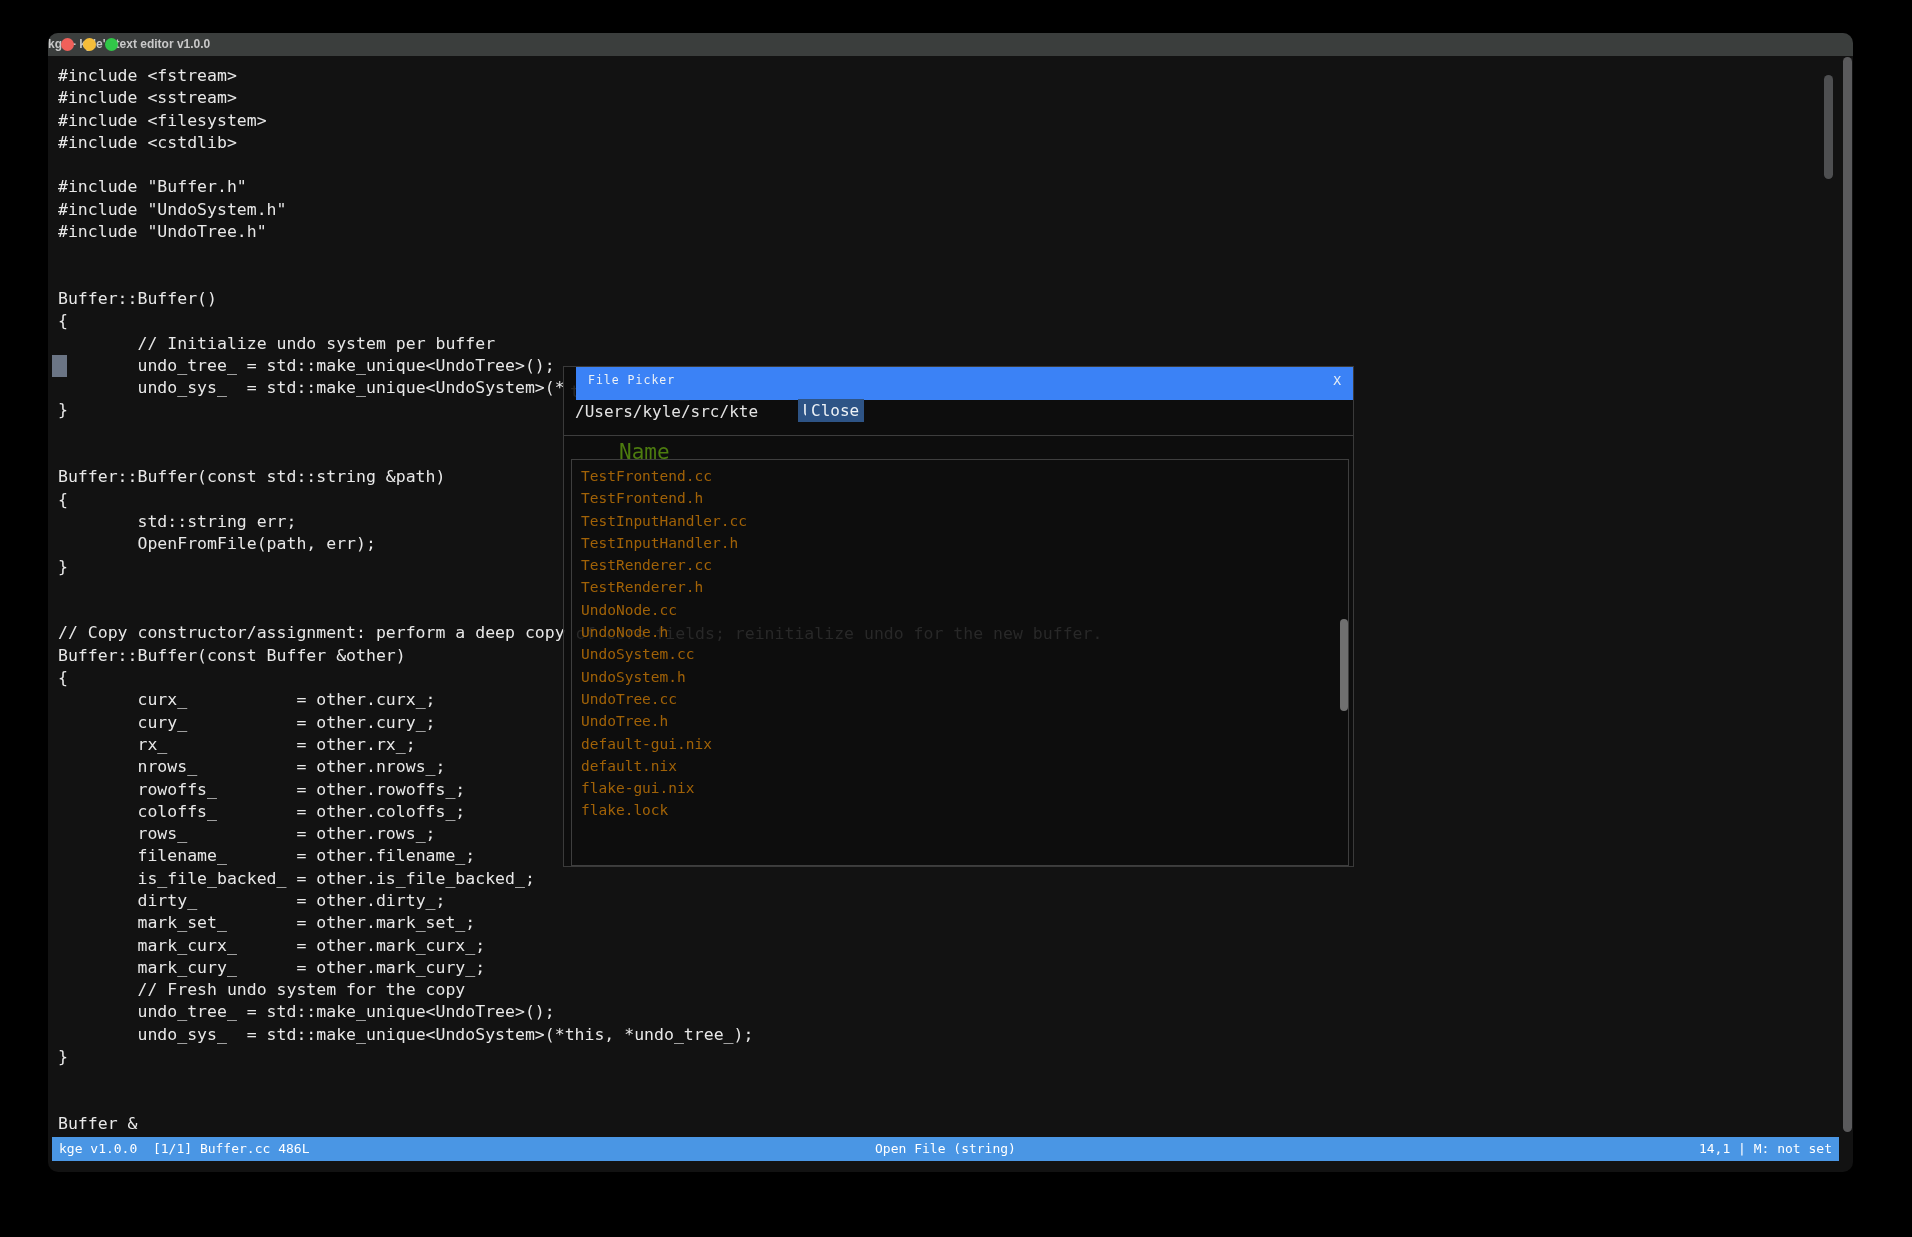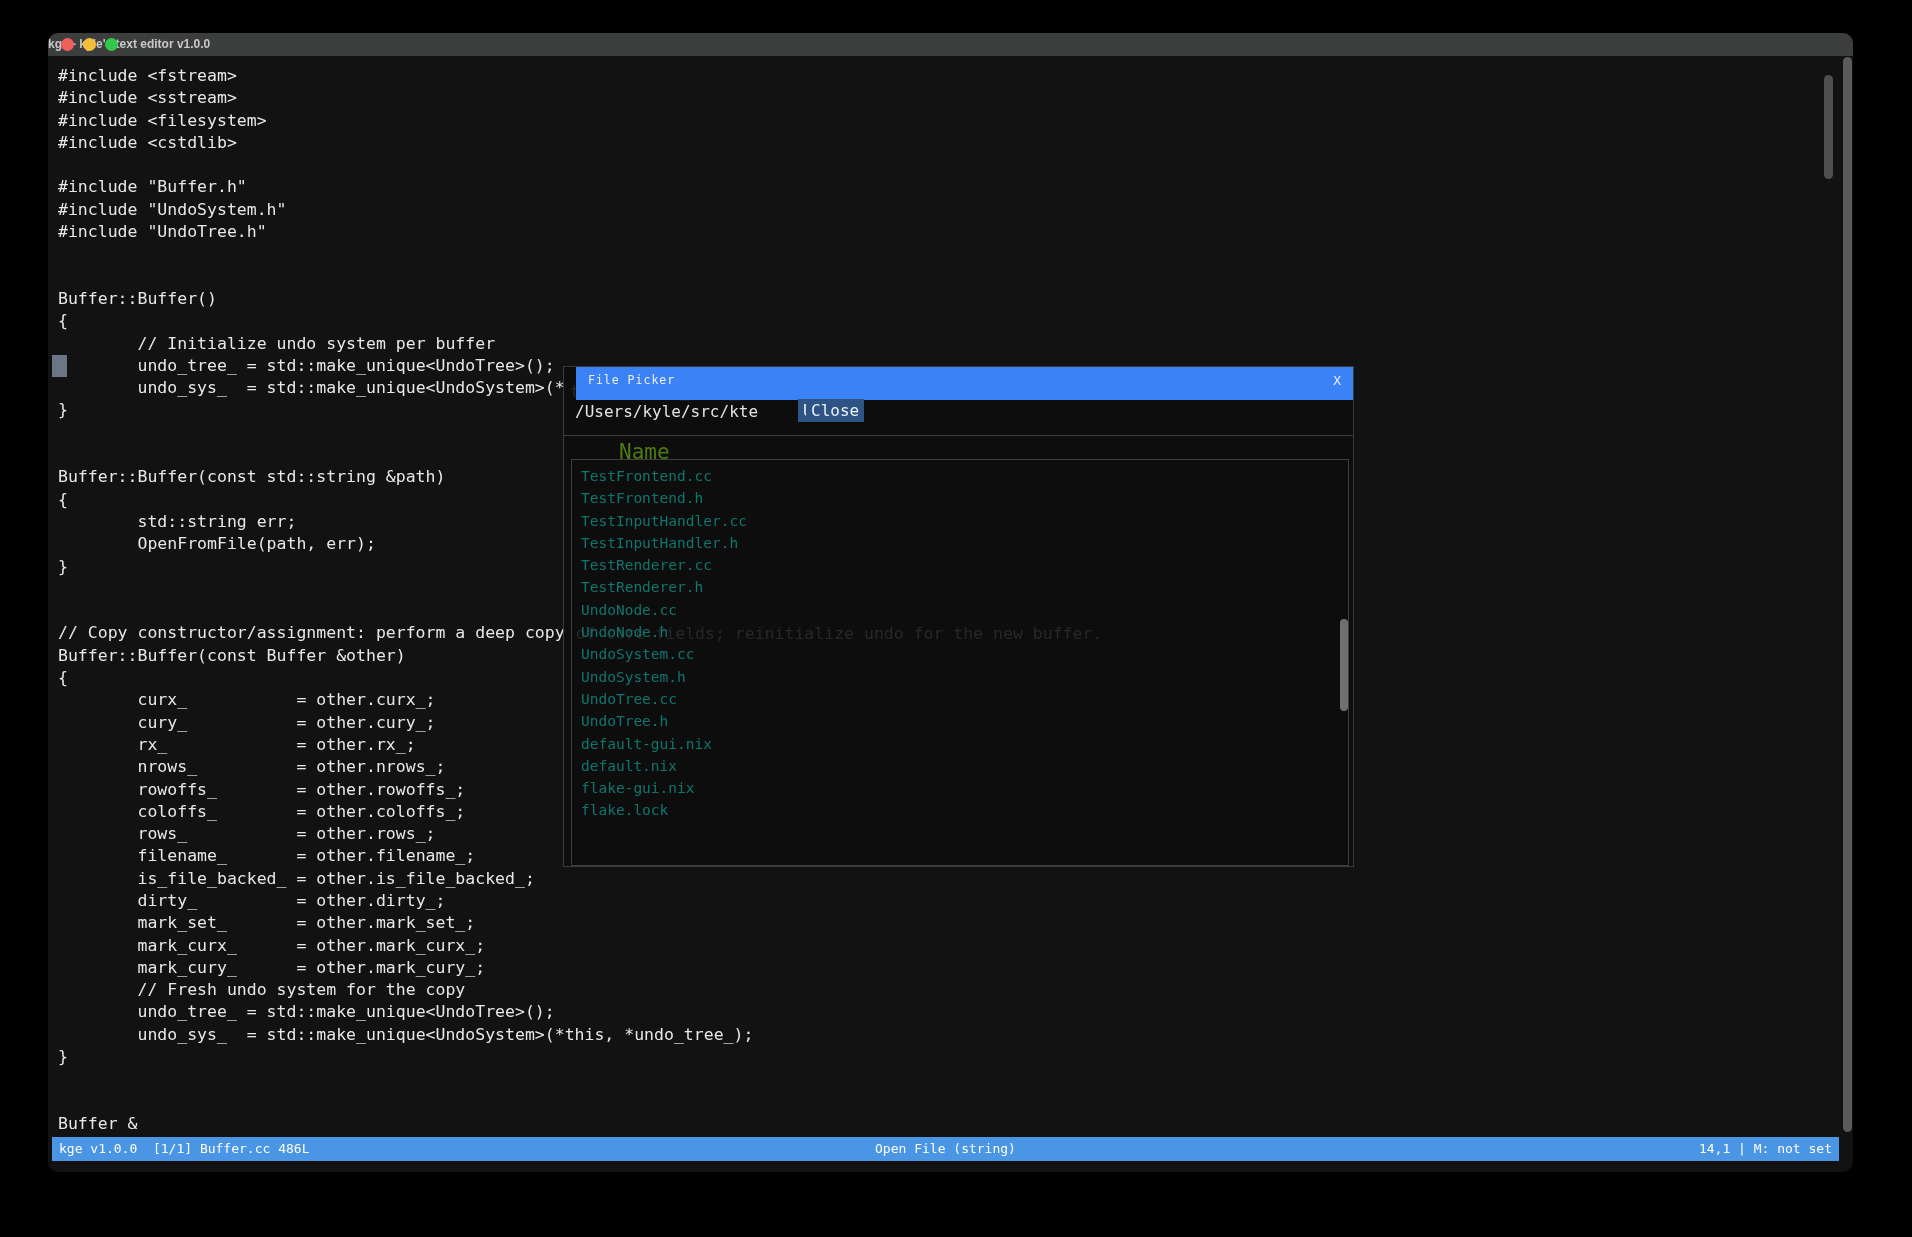--- a/index.html
+++ b/index.html
@@ -49,21 +49,21 @@
   .dlg-btn { position:absolute; top:5px; background:#2e5486; color:#eef2f6;
              font-size:16px; padding:2px 5px; border:none;
              font-family:"DejaVu Sans Mono", monospace; }
   .btn-up    { left:205px;margin-left:29px; }
   .btn-close { left:242px; }
   .dlg-sep { position:absolute; left:0; right:0; top:68px; height:1px;
              background:#3d3d3d; z-index:2; }
   .dlg-name { position:absolute; left:11px; top:73px; color:#4d7c0f; font-size:21px; z-index:2;margin-left:44px; }
   .file-list { position:absolute; left:7px; top:92px; width:778px; height:407px;
                border:1px solid #3e3e3e; padding:5px 0 0 9px; overflow:hidden; z-index:2; }
-  .file-item { color:#0f766e; font-size:14.5px; line-height:22.3px; white-space:pre; }
+  .file-item { color:#a16207; font-size:14.5px; line-height:22.3px; white-space:pre; }
   .list-thumb { position:absolute; right:5px; top:252px; width:8px; height:92px;
                 background:#707070; border-radius:4px; z-index:3; }
 
   
   .statusbar { position:absolute; left:4px; top:1104px; width:1787px; height:24px;
                background:#4a96e4; color:#fff; font-size:13px; }
   .sb-left   { position:absolute; left:7px;  top:0; height:24px; line-height:24px; white-space:pre; }
   .sb-center { position:absolute; left:0; right:0; top:0; height:24px; line-height:24px;
                text-align:center; white-space:pre; }
   .sb-right  { position:absolute; right:7px; top:0; height:24px; line-height:24px; white-space:pre;margin-left:28px; }

